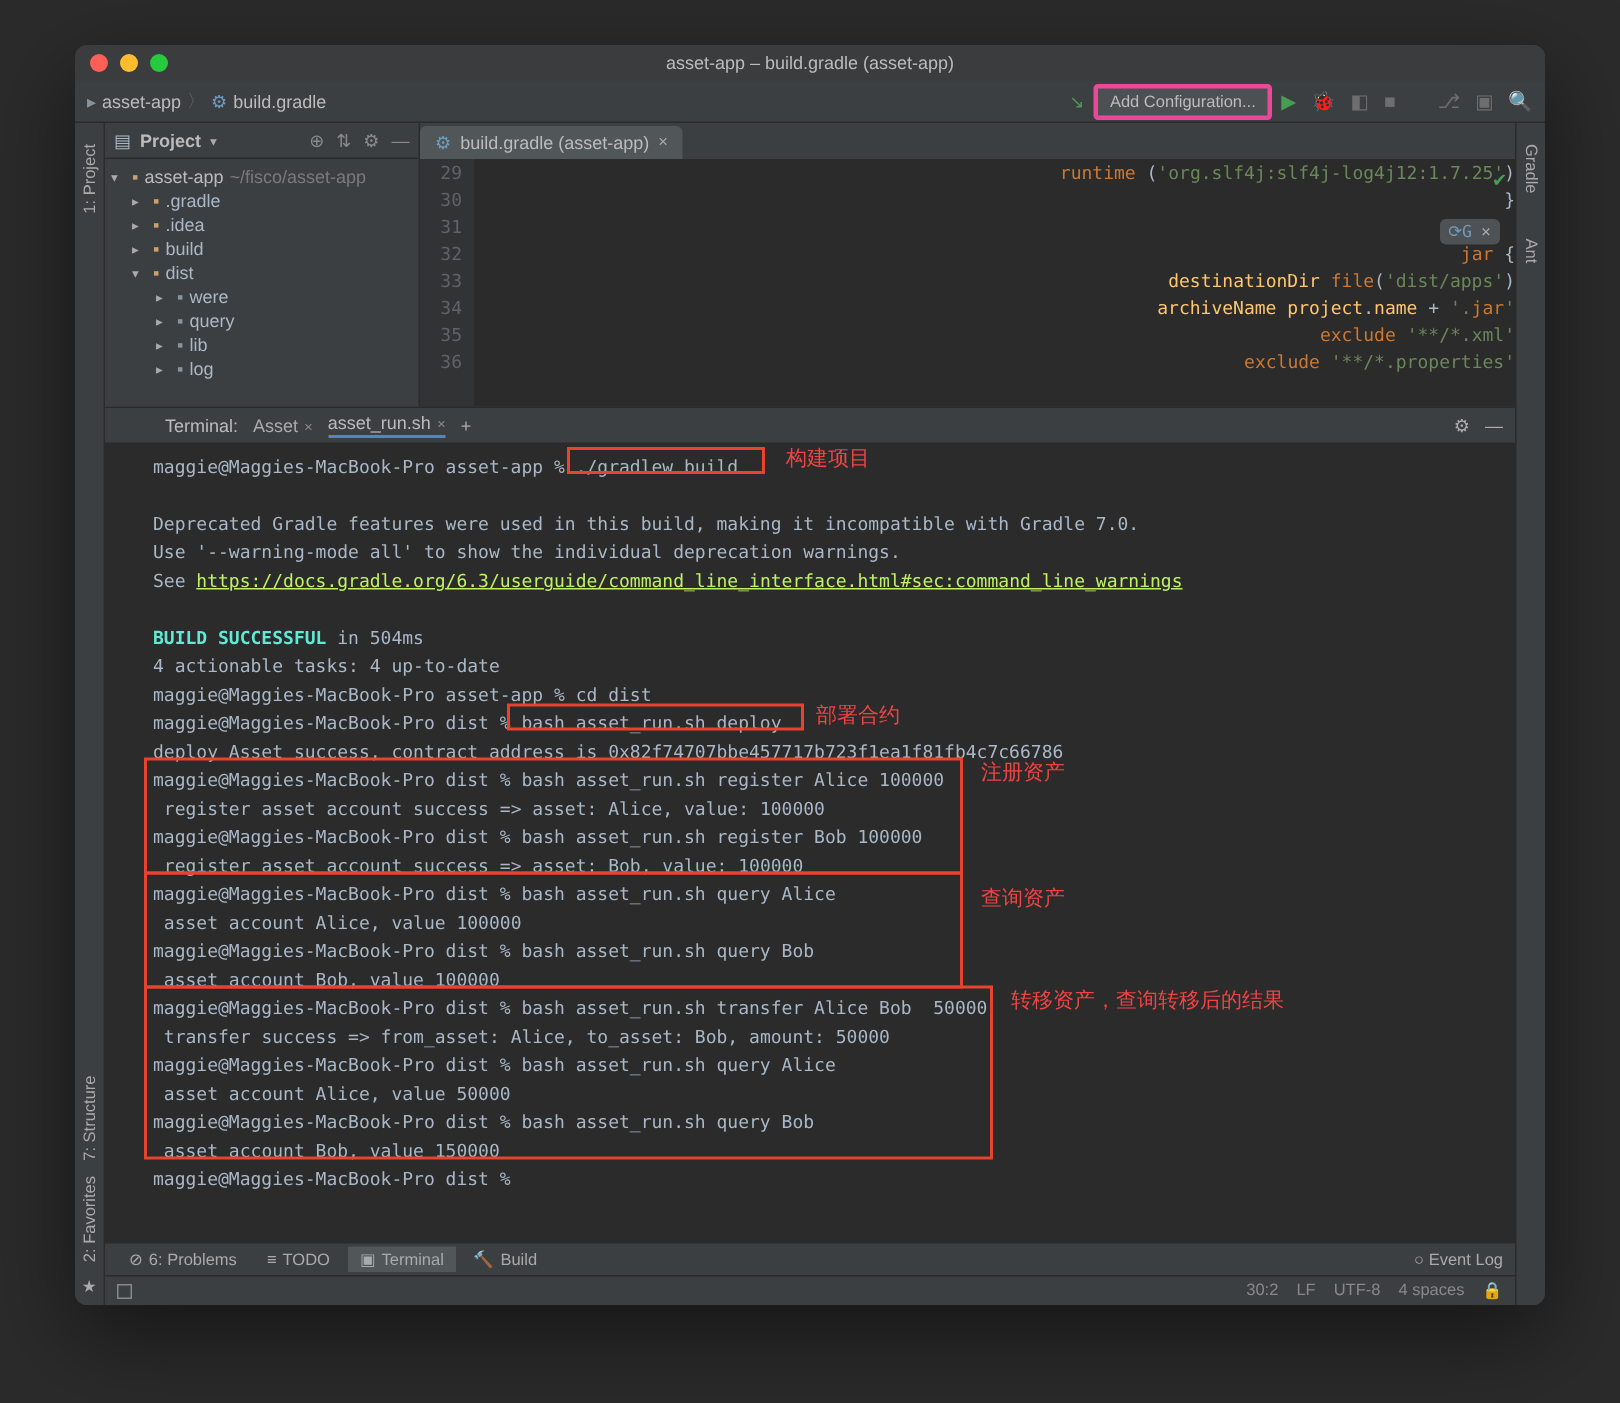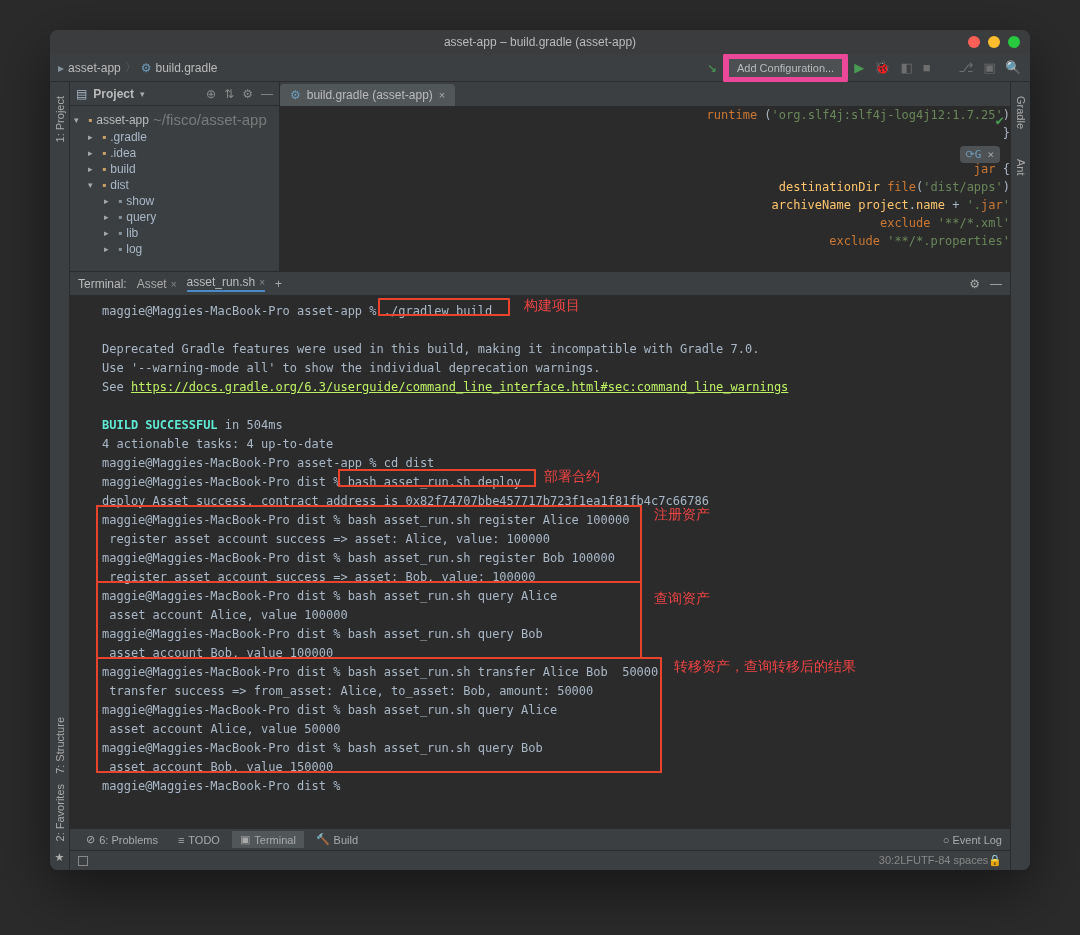--- a/index.html
+++ b/index.html
@@ -1,82 +1,82 @@
 <!DOCTYPE html>
 <html><head>
 <meta charset="utf-8">
 <style>
 * { margin: 0; padding: 0; box-sizing: border-box; }
 body { background: #2b2b2b; font-family: -apple-system, "Segoe UI", sans-serif; font-size: 12px; color: #a9b7c6; width: 1080px; height: 935px; overflow: hidden; }
 .window { position: absolute; top: 30px; left: 50px; width: 980px; height: 840px; background: #3c3f41; border-radius: 8px; box-shadow: 0 20px 60px rgba(0,0,0,0.5); display: flex; flex-direction: column; overflow: hidden; }
-.titlebar { height: 24px; background: #3a3c3e; display: flex; align-items: center; padding: 0 10px; position: relative; justify-content: flex-end; }
+.titlebar { height: 24px; background: #3a3c3e; display: flex; align-items: center; padding: 0 10px; position: relative; }
 .traffic { display: flex; gap: 8px; }
 .dot { width: 12px; height: 12px; border-radius: 50%; }
 .dot.red { background: #ff5f56; }
 .dot.yellow { background: #ffbd2e; }
 .dot.green { background: #27c93f; }
 .title-text { position: absolute; left: 50%; transform: translateX(-50%); font-size: 12px; color: #bbb; }
 .toolbar { height: 28px; background: #3c3f41; border-bottom: 1px solid #2b2b2b; display: flex; align-items: center; padding: 0 8px; gap: 6px; }
 .breadcrumb { display: flex; align-items: center; gap: 4px; font-size: 12px; color: #bbb; }
 .bc-icon { color: #6e9cbe; }
-.btn-config { background: #4c5052; border: 6px solid #ec4899; color: #bbb; padding: 3px 8px; font-size: 11px; border-radius: 3px; cursor: pointer; }
+.btn-config { background: #4c5052; border: 3px solid #ec4899; color: #bbb; padding: 3px 8px; font-size: 11px; border-radius: 3px; cursor: pointer; }
 .tool-icons { display: flex; gap: 10px; align-items: center; color: #6e6e6e; }
 .tool-icons span { cursor: pointer; font-size: 13px; }
 .main-area { display: flex; flex: 1; min-height: 0; }
 .left-gutter { width: 20px; background: #3c3f41; border-right: 1px solid #2b2b2b; display: flex; flex-direction: column; align-items: center; padding-top: 4px; }
 .vert-label { writing-mode: vertical-rl; transform: rotate(180deg); font-size: 11px; color: #aaa; margin-top: 10px; cursor: pointer; }
 .content-col { flex: 1; display: flex; flex-direction: column; min-width: 0; }
 .upper-panes { display: flex; height: 190px; border-bottom: 1px solid #2b2b2b; }
 .project-pane { width: 210px; background: #3b3f41; border-right: 1px solid #2b2b2b; display: flex; flex-direction: column; }
 .project-header { height: 24px; display: flex; align-items: center; padding: 0 6px; gap: 6px; border-bottom: 1px solid #2b2b2b; }
 .project-header .title { font-weight: bold; font-size: 12px; color: #bbb; }
 .proj-tool { margin-left: auto; display: flex; gap: 8px; color: #8a8a8a; }
 .proj-tool span { cursor: pointer; font-size: 12px; }
 .tree { padding: 4px 0; font-size: 12px; overflow: auto; flex: 1; }
 .tree-item { display: flex; align-items: center; padding: 1px 4px; gap: 4px; cursor: pointer; white-space: nowrap; }
 .chev { width: 10px; display: inline-block; color: #aaa; font-size: 9px; }
 .folder { color: #87939a; }
 .dir-icon { color: #c9a26b; }
 .proj-title { color: #bbb; }
-.proj-path { color: #7a7a7a; font-size: 15px; }
+.proj-path { color: #7a7a7a; font-size: 12px; }
 .editor-pane { flex: 1; background: #2b2b2b; display: flex; flex-direction: column; min-width: 0; }
 .tabs { height: 24px; background: #3c3f41; display: flex; align-items: flex-end; }
 .tab { background: #515658; padding: 4px 10px; font-size: 12px; color: #bbb; display: flex; align-items: center; gap: 6px; border-top-left-radius: 4px; border-top-right-radius: 4px; }
 .tab .x { color: #aaa; cursor: pointer; font-size: 11px; }
 .code-area { flex: 1; display: flex; overflow: hidden; font-family: "Menlo", "Consolas", monospace; font-size: 12px; position: relative; }
 .gutter { width: 36px; background: #313335; color: #606366; text-align: right; padding-right: 8px; line-height: 18px; }
 .code { flex: 1; padding-left: 10px; line-height: 18px; white-space: pre; color: #a9b7c6; text-align: right; }
 .code .kw { color: #cc7832; }
 .code .str { color: #6a8759; }
 .code .fn { color: #ffc66d; }
 .code-check { position: absolute; top: 6px; right: 6px; color: #499c54; font-size: 14px; }
 .code-badge { position: absolute; top: 40px; right: 10px; background: #4e5254; border-radius: 4px; padding: 2px 6px; font-size: 11px; color: #6e9cbe; display: flex; align-items: center; gap: 6px; }
 .crumb-bar { height: 18px; background: #3c3f41; font-size: 11px; color: #888; padding-left: 50px; display: flex; align-items: center; }
 .right-gutter { width: 20px; background: #3c3f41; border-left: 1px solid #2b2b2b; display: flex; flex-direction: column; align-items: center; padding-top: 4px; }
 .terminal-panel { flex: 1; display: flex; flex-direction: column; background: #2b2b2b; min-height: 0; }
 .term-header { height: 24px; background: #3c3f41; display: flex; align-items: center; padding: 0 8px; gap: 10px; border-bottom: 1px solid #2b2b2b; }
-.term-header .lbl { font-size: 12px; color: #bbb; }
+.term-header .lbl { font-size: 12px; color: #bbb; margin-left: 32px; }
 .term-tab { font-size: 12px; color: #aaa; cursor: pointer; }
 .term-tab.active { color: #bbb; border-bottom: 2px solid #4a88c7; padding-bottom: 1px; }
 .term-tab .tx { margin-left: 4px; color: #888; font-size: 10px; }
 .term-plus { color: #aaa; cursor: pointer; }
 .term-header .rtools { margin-left: auto; display: flex; gap: 10px; color: #aaa; }
 .term-body { flex: 1; padding: 6px 8px; font-family: "Menlo", "Consolas", monospace; font-size: 12px; line-height: 19px; overflow: auto; position: relative; white-space: pre-wrap; margin-left: 24px; }
 .term-body .line { display: block; }
 .green-b { color: #5eead4; font-weight: bold; }
 .blue-u { color: #bef264; text-decoration: underline; cursor: pointer; }
 .redbox { position: absolute; border: 2px solid #e7432d; pointer-events: none; }
 .annot { position: absolute; color: #ef4444; font-size: 14px; font-family: -apple-system, sans-serif; }
 .statusbar { height: 22px; background: #3c3f41; border-top: 1px solid #2b2b2b; display: flex; align-items: center; padding: 0 8px; font-size: 11px; color: #aaa; gap: 16px; }
 .bottom-tabs { display: flex; gap: 4px; }
 .bottom-tabs .bt { padding: 2px 8px; cursor: pointer; display: flex; align-items: center; gap: 4px; }
 .bottom-tabs .bt.active { background: #515658; }
 .status-right { margin-left: auto; display: flex; gap: 14px; align-items: center; }
 .micro-status { height: 20px; background: #3c3f41; border-top: 1px solid #2b2b2b; display: flex; align-items: center; padding: 0 8px; font-size: 11px; color: #888; }
-.micro-status .r { margin-left: auto; display: flex; gap: 0; }
+.micro-status .r { margin-left: auto; display: flex; gap: 12px; }
 .sqicon { width: 10px; height: 10px; border: 1px solid #888; display: inline-block; }
 </style>
 </head>
 <body>
 
 <div class="window">
   <div class="titlebar">
     <div class="traffic">
       <div class="dot red"></div>
       <div class="dot yellow"></div>
@@ -155,21 +155,21 @@
                 <span>build</span>
               </div>
             <div class="tree-item" style="padding-left:18px">
                 <span class="chev">▾</span>
                 <span class="dir-icon">▪</span>
                 <span>dist</span>
               </div>
             <div class="tree-item" style="padding-left:34px">
                 <span class="chev">▸</span>
                 <span class="folder">▪</span>
-                <span>show</span>
+                <span>were</span>
               </div>
             <div class="tree-item" style="padding-left:34px">
                 <span class="chev">▸</span>
                 <span class="folder">▪</span>
                 <span>query</span>
               </div>
             <div class="tree-item" style="padding-left:34px">
                 <span class="chev">▸</span>
                 <span class="folder">▪</span>
                 <span>lib</span>
@@ -183,20 +183,29 @@
         </div>
         <div class="editor-pane">
           <div class="tabs">
             <div class="tab">
               <span class="bc-icon">⚙</span>
               <span>build.gradle (asset-app)</span>
               <span class="x">×</span>
             </div>
           </div>
           <div class="code-area">
+            <div class="gutter" id="gutter">29
+30
+31
+32
+33
+34
+35
+36
+</div>
             <div class="code" id="code">        <span class="kw">runtime</span> (<span class="str">'org.slf4j:slf4j-log4j12:1.7.25'</span>)
     }
 
     <span class="kw">jar</span> {
         <span class="fn">destinationDir</span> <span class="kw">file</span>(<span class="str">'dist/apps'</span>)
         <span class="fn">archiveName</span> <span class="fn">project</span>.<span class="fn">name</span> + <span class="str">'.<span class="kw">jar</span>'</span>
         <span class="kw">exclude</span> <span class="str">'**/*.xml'</span>
         <span class="kw">exclude</span> <span class="str">'**/*.properties'</span>
 </div>
             <span class="code-check">✔</span>

